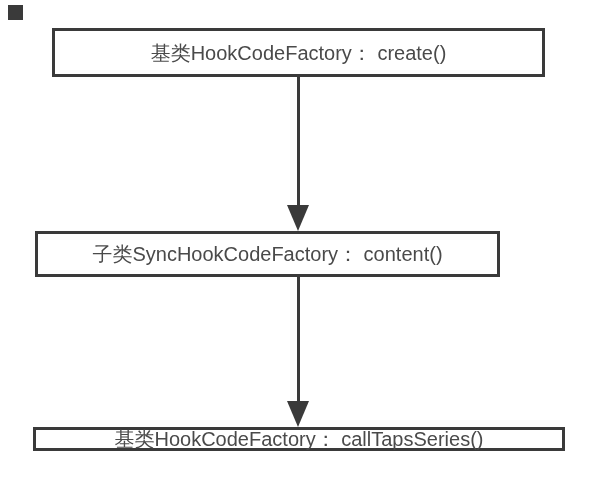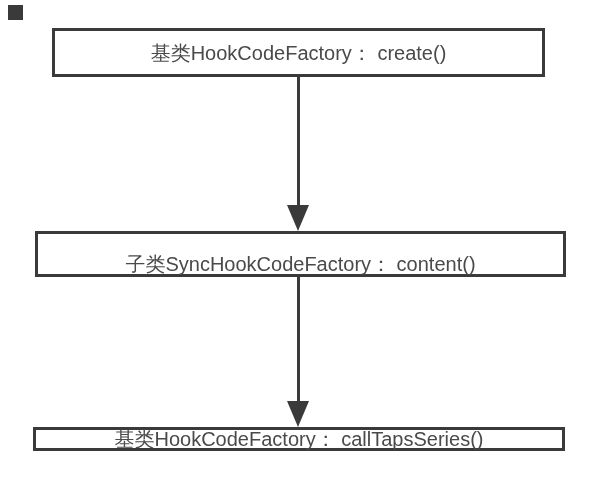--- a/index.html
+++ b/index.html
@@ -32,21 +32,21 @@
     align-items: center;
     justify-content: center;
   }
   .node-label {
     font-size: 20px;
     line-height: 1;
     color: var(--text, #4a4a4a);
     white-space: nowrap;
   }
   .node-1 { left: 52px; top: 28px;  width: 493px; height: 49px; }
-  .node-2 { left: 35px; top: 231px; width: 531px; height: 46px; align-items: flex-end; }
+  .node-2 { left: 35px; top: 231px; width: 465px; height: 46px; }
   .node-3 { left: 33px; top: 427px; width: 532px; height: 24px; }
   .arrow {
     position: absolute;
     width: 22px;
     display: flex;
     flex-direction: column;
     align-items: center;
   }
   .arrow-1 { left: 287px; top: 77px;  height: 154px; }
   .arrow-2 { left: 287px; top: 277px; height: 150px; }

